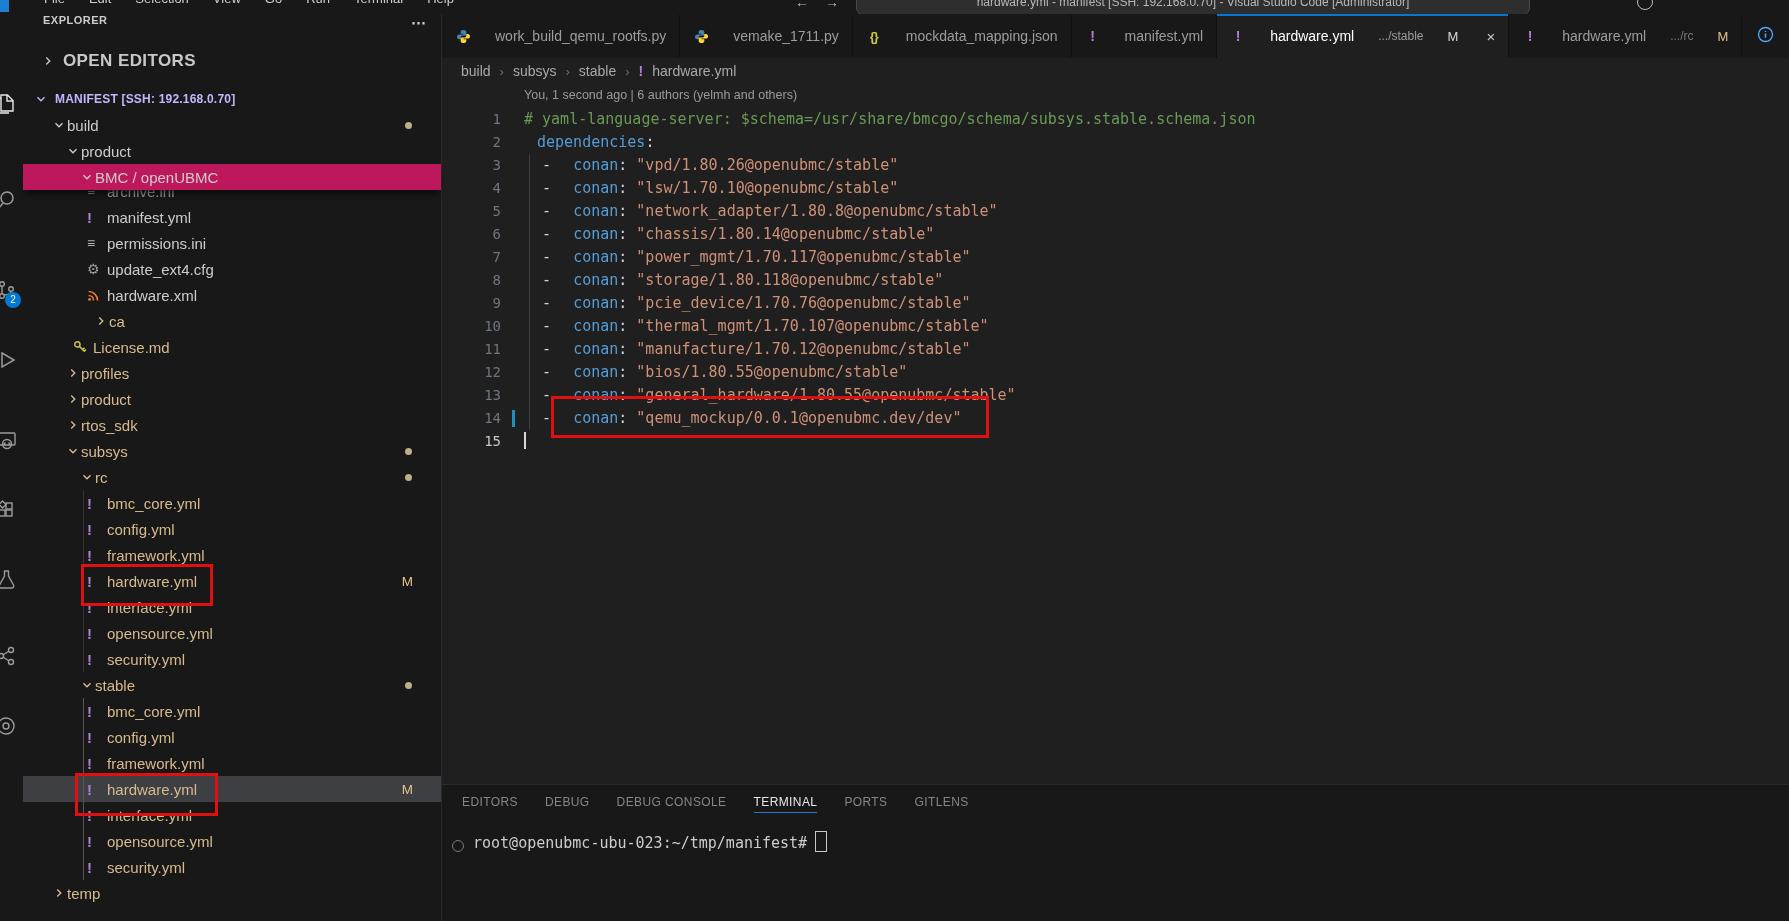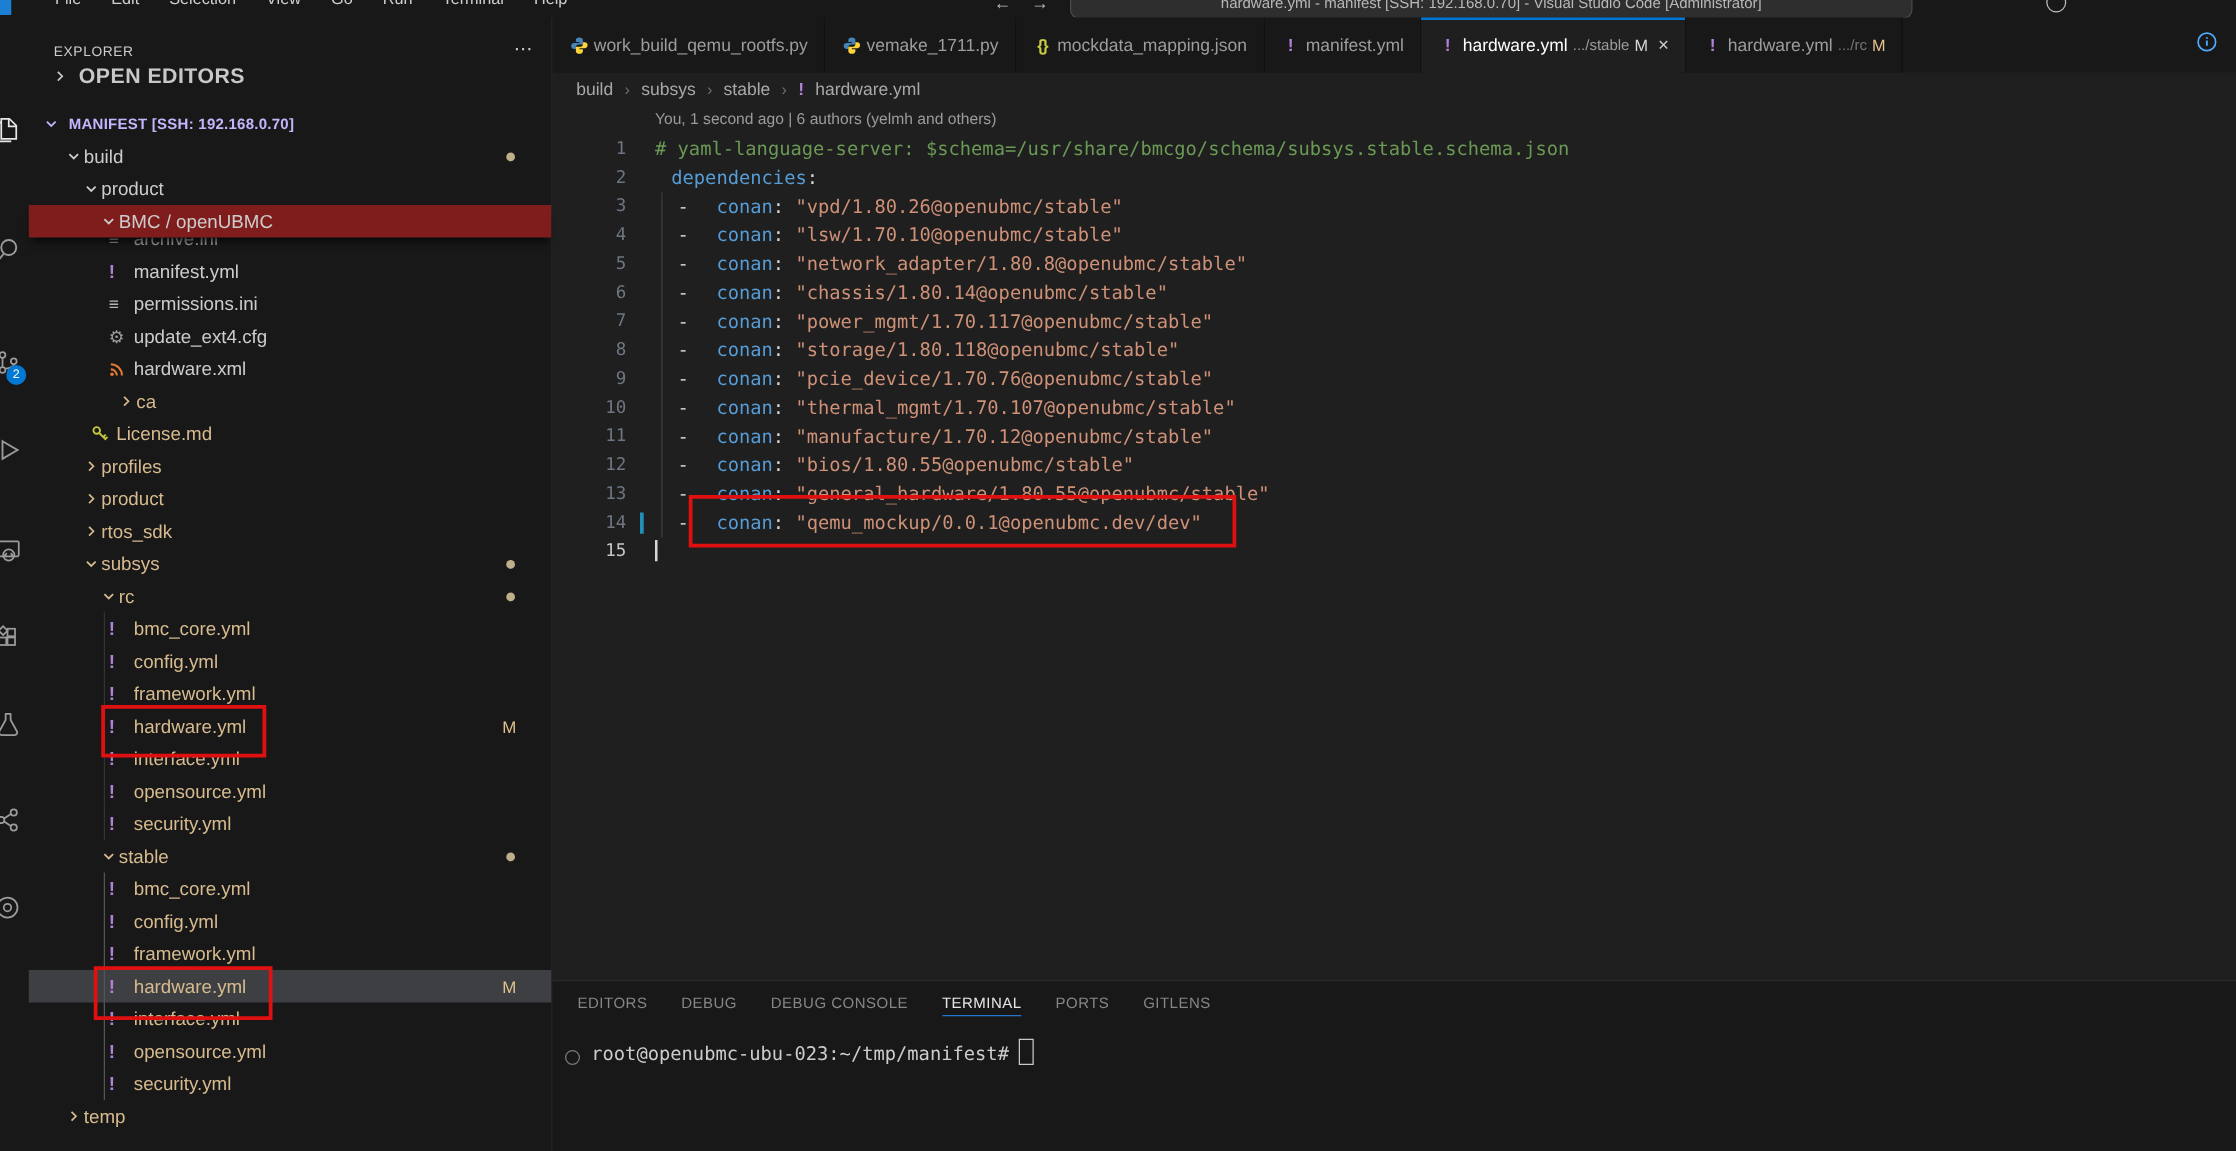--- a/index.html
+++ b/index.html
@@ -22,48 +22,48 @@
   
   .activitybar{position:relative;width:23px;flex:none;background:#181818;overflow:hidden;}
   .ab-icon{position:absolute;left:-6px;width:24px;height:24px;color:#9b9b9b;}
   .ab-icon.active{color:#e7e7e7;}
   .ab-icon svg{width:24px;height:24px;display:block;}
   .ab-badge{position:absolute;left:5px;width:16px;height:16px;border-radius:50%;background:#0078d4;color:#fff;
     font-size:10px;line-height:16px;text-align:center;z-index:3;}
 
   
   .sidebar{position:relative;width:418px;flex:none;background:#181818;font-size:15px;}
-  .sb-header{height:34px;display:flex;align-items:flex-end;padding:0 14px 0 20px;font-size:11px;letter-spacing:.5px;color:#cccccc;}
+  .sb-header{height:34px;display:flex;align-items:flex-start;padding:0 14px 0 20px;font-size:11px;letter-spacing:.5px;color:#cccccc;font-weight:bold;}
   .sb-header .spacer{flex:1;}
   .more-dots{color:#cccccc;font-size:15px;letter-spacing:1px;}
   .oe-row{height:26px;display:flex;align-items:center;gap:7px;padding-left:17px;font-weight:700;font-size:17px;letter-spacing:.4px;color:#c8c8c8;}
   .sb-gap{height:12px;}
   .ws-row{height:26px;display:flex;align-items:center;gap:6px;padding-left:10px;font-weight:700;font-size:12px;letter-spacing:.2px;color:#c4b5fd;}
   .chev{display:inline-flex;width:16px;justify-content:center;flex:none;color:inherit;}
   .chev svg{width:14px;height:14px;}
   .tree{position:relative;}
   .trow{position:relative;height:26px;display:flex;align-items:center;color:#cccccc;white-space:nowrap;}
   .trow.gold{color:#d7bb8f;}
   .trow.selected{background:#3d3f43;}
   .trow .fico{display:inline-flex;width:20px;justify-content:flex-start;align-items:center;flex:none;font-size:15px;}
   .fico.yaml{color:#b180d7;font-weight:700;}
   .fico.ini{color:#b5b5b5;font-size:14px;}
   .fico.gear{color:#9d9d9d;font-size:14px;}
   .badge-m{position:absolute;right:28px;color:#e2c08d;font-size:13.5px;font-weight:400;}
   .tdot{position:absolute;right:29px;width:7px;height:7px;border-radius:50%;background:#bfae8a;}
-  .trow.sticky-last{z-index:2;box-shadow:0 6px 7px -3px rgba(0,0,0,.75);background:#7f1d1d;}
+  .trow.sticky-last{z-index:2;box-shadow:0 6px 7px -3px rgba(0,0,0,.75);background:#be185d;}
   .trow.clipped{height:14px;overflow:hidden;opacity:.75;}
   .trow.clipped .clip-inner{display:flex;align-items:center;transform:translateY(-6px);width:100%;}
   .trow.guide::before{content:"";position:absolute;left:60px;top:0;bottom:0;width:1px;background:#555555;}
   .trow.guide-faint::before{content:"";position:absolute;left:60px;top:0;bottom:0;width:1px;background:#333333;}
 
   
   .editor-col{flex:1;display:flex;flex-direction:column;background:#1f1f1f;border-left:1px solid #2a2a2a;min-width:0;}
   .tabbar{height:44px;background:#181818;display:flex;align-items:stretch;flex:none;}
-  .tab{position:relative;display:flex;align-items:center;gap:4px;padding:0 13px;font-size:14px;color:#9d9d9d;background:#181818;border-right:1px solid #111111;cursor:pointer;}
+  .tab{position:relative;display:flex;align-items:center;gap:24px;padding:0 13px;font-size:14px;color:#9d9d9d;background:#181818;border-right:1px solid #111111;cursor:pointer;}
   .tab.active{background:#1f1f1f;color:#ffffff;}
   .tab.active::before{content:"";position:absolute;left:0;right:0;top:0;height:2px;background:#0078d4;}
   .tab .ticon{display:inline-flex;width:16px;justify-content:center;font-weight:700;}
   .tab .ticon.yaml{color:#b180d7;}
   .tab .ticon.json{color:#cbcb41;font-size:13px;letter-spacing:-1px;}
   .tab .desc{font-size:12px;color:#767676;}
   .tab.active .desc{color:#9d9d9d;}
   .tab .mbadge{color:#e2c08d;font-size:13px;}
   .tab.active .mbadge{color:#d6d6d6;}
   .tab .closex{margin-left:4px;color:#cccccc;font-size:15px;line-height:1;}

